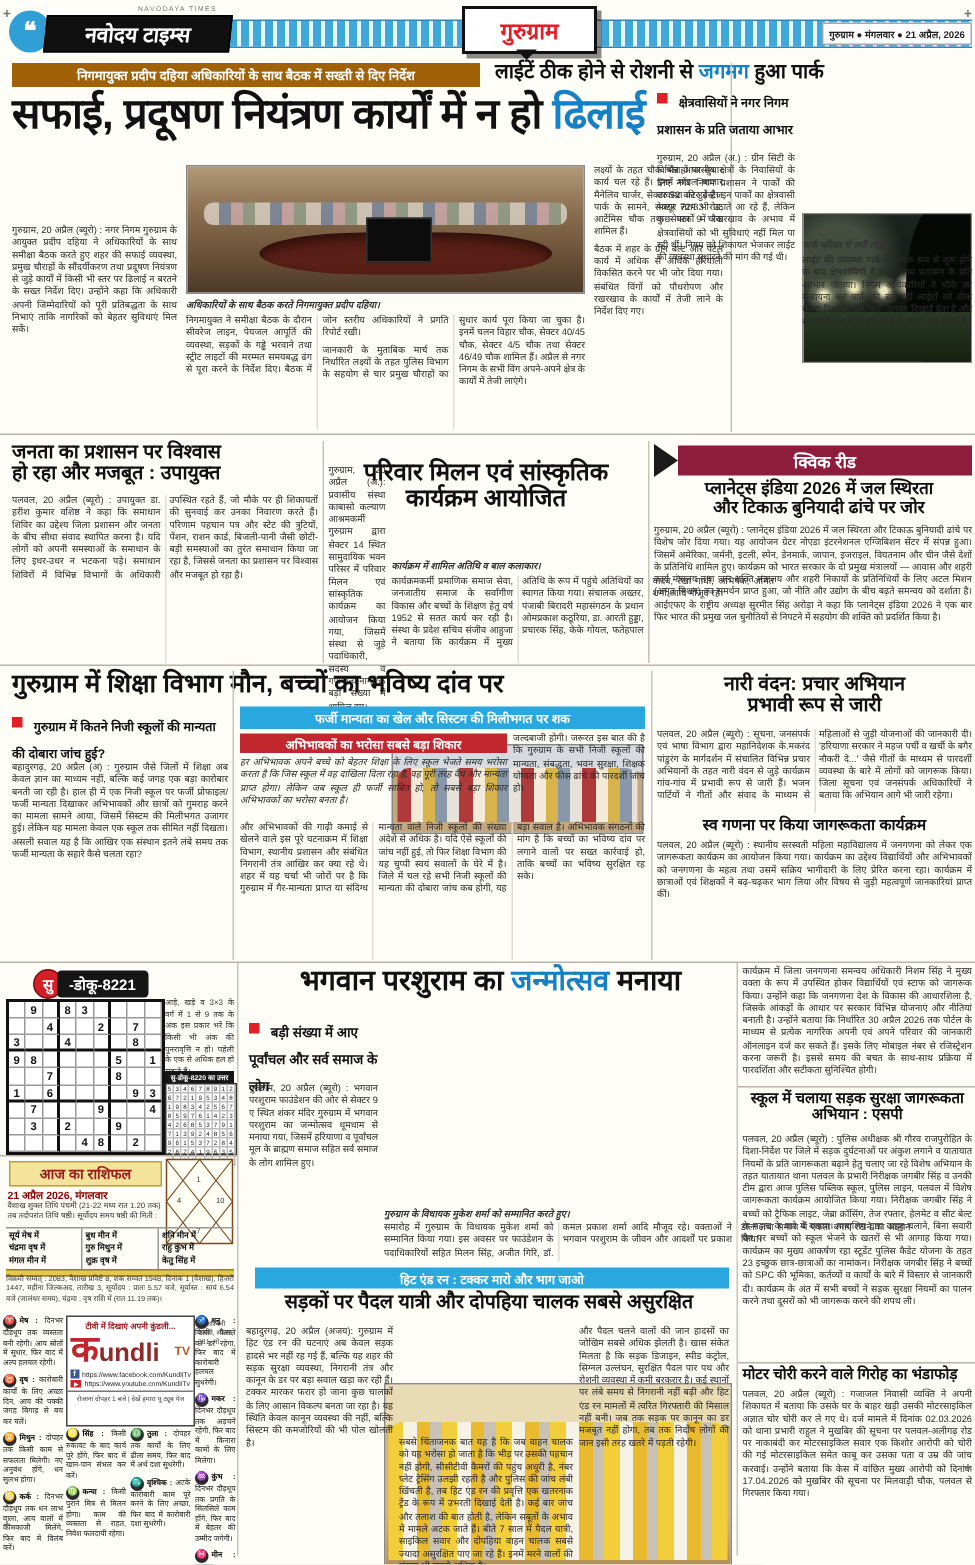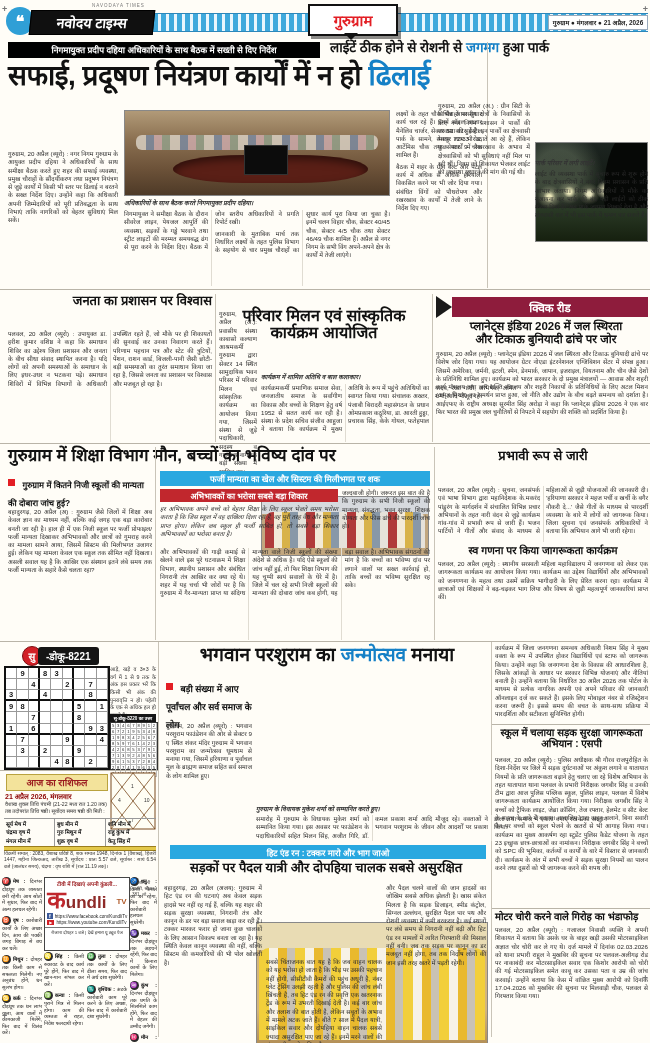--- a/index.html
+++ b/index.html
@@ -24,21 +24,21 @@
             display:flex;align-items:center;justify-content:center;transform:skewX(-6deg);
             border:1px solid #000;}
   .logo-circle{width:28px;height:28px;border-radius:50%;background:#2f9fd6;color:#fff;
                display:flex;align-items:center;justify-content:center;font-size:16px;font-weight:bold;}
   .citybox{background:#fff;border:2px solid #111;box-shadow:3px 3px 0 rgba(0,0,0,.45);
            color:#e31e24;font-weight:bold;font-size:15px;display:flex;align-items:center;justify-content:center;}
   .citynotch{width:0;height:0;border-left:7px solid transparent;border-right:7px solid transparent;
              border-top:7px solid #111;}
   .datebox{background:#fff;border:1px solid #9ab;display:flex;align-items:center;justify-content:center;
            font-size:6.4px;font-weight:bold;color:#222;}
-  .kicker{background:#000000;color:#fff;font-weight:bold;font-size:8.6px;
+  .kicker{background:#a16207;color:#fff;font-weight:bold;font-size:8.6px;
           display:flex;align-items:center;justify-content:center;}
   .bluestrip{background:#29a8e0;color:#fff;font-weight:bold;font-size:8.4px;
              display:flex;align-items:center;justify-content:center;}
   .redstrip{background:#c1272d;color:#fff;font-weight:bold;font-size:8px;
             display:flex;align-items:center;justify-content:center;}
   .qr-banner{background:#8e1c3c;color:#fff;font-weight:bold;font-size:11.5px;
              display:flex;align-items:center;justify-content:center;}
   .qr-arrow{width:0;height:0;border-top:11px solid transparent;border-bottom:11px solid transparent;
             border-left:16px solid #1a1a1a;}
   .cross{color:#777;font-size:9px;font-weight:bold;}
@@ -151,33 +151,38 @@
     <p>निगमायुक्त ने समीक्षा बैठक के दौरान सीवरेज लाइन, पेयजल आपूर्ति की व्यवस्था, सड़कों के गड्ढे भरवाने तथा स्ट्रीट लाइटों की मरम्मत समयबद्ध ढंग से पूरा करने के निर्देश दिए। बैठक में जोन स्तरीय अधिकारियों ने प्रगति रिपोर्ट रखी।</p>
     <p>जानकारी के मुताबिक मार्च तक निर्धारित लक्ष्यों के तहत पुलिस विभाग के सहयोग से चार प्रमुख चौराहों का सुधार कार्य पूरा किया जा चुका है। इनमें चलन विहार चौक, सेक्टर 40/45 चौक, सेक्टर 4/5 चौक तथा सेक्टर 46/49 चौक शामिल हैं। अप्रैल से नगर निगम के सभी विंग अपने-अपने क्षेत्र के कार्यों में तेजी लाएंगे।</p>
   </div>
   <div class="abs t" style="left:396px;top:110px;width:86px;height:176px;">
     <p>लक्ष्यों के तहत चौक चौराहों पर सुधार कार्य चल रहे हैं। इनमें मॉडल बाजार मैनेलिव चार्जर, सेक्टर 52 वाटर वेस्टेज पार्क के सामने, सेक्टर 72/33 रोड, आर्टेमिस चौक तथा सेक्टर 9 चौक शामिल हैं।</p>
     <p>बैठक में शहर के ग्रीन बेल्ट और पटेल कार्य में अधिक से अधिक हरियाली विकसित करने पर भी जोर दिया गया। संबंधित विंगों को पौधरोपण और रखरखाव के कार्यों में तेजी लाने के निर्देश दिए गए।</p>
   </div>
 
   <div class="abs vrule" style="left:487px;top:42px;height:246px;"></div>
 
+  <div class="abs" style="left:438px;top:58px;width:92px;">
+    <span class="redsq"></span>
+    <span class="subhead" style="font-size:8.4px;">क्षेत्रवासियों ने नगर निगम प्रशासन के प्रति जताया आभार</span>
+  </div>
   <div class="abs t" style="left:438px;top:102px;width:92px;height:184px;">गुरुग्राम, 20 अप्रैल (अ.) : ग्रीन सिटी के विभिन्न आवासीय क्षेत्रों के निवासियों के लिए नगर निगम प्रशासन ने पार्कों की व्यवस्था की हुई है। इन पार्कों का क्षेत्रवासी भरपूर लाभ भी उठाते आ रहे हैं, लेकिन कुछ पार्कों में रखरखाव के अभाव में क्षेत्रवासियों को भी सुविधाएं नहीं मिल पा रही थीं। निगम को शिकायत भेजकर लाईट की व्यवस्था सुधारने की मांग की गई थी।</div>
   <div class="abs photo ph-park" style="left:535px;top:56px;width:113px;height:100px;">
     <div class="glow"></div>
     <div class="tree"></div>
     <div class="lawn"></div>
   </div>
   <div class="abs caption" style="left:535px;top:158px;width:113px;">पार्क परिसर में लगी लाइटें।</div>
   <div class="abs t" style="left:535px;top:170px;width:113px;height:116px;">लाईट की व्यवस्था पार्क में सुचारु रूप से शुरू होने के बाद क्षेत्रवासियों ने नगर निगम प्रशासन के प्रति आभार जताया। निगम अधिकारियों ने मौके का मुआयना कर पार्क की बंद पड़ी लाईटों को ठीक करवा दिया है। अब पार्क जगमग दिखाई देता है और क्षेत्रवासी रात में भी इस पार्क में भ्रमण कर सकते हैं।</div>
 
   <div class="abs hrule" style="left:0;top:289px;width:650px;"></div>
 
-  <div class="abs hl" style="left:8px;top:294px;width:204px;font-size:13px;text-align:right;">
+  <div class="abs hl" style="left:8px;top:294px;width:204px;font-size:13px;text-align:left;">
     <div>जनता का प्रशासन पर विश्वास</div>
+    <div>हो रहा और मजबूत : उपायुक्त</div>
   </div>
   <div class="abs t cols2" style="left:8px;top:330px;width:204px;height:112px;">पलवल, 20 अप्रैल (ब्यूरो) : उपायुक्त डा. हरीश कुमार वशिष्ठ ने कहा कि समाधान शिविर का उद्देश्य जिला प्रशासन और जनता के बीच सीधा संवाद स्थापित करना है। यदि लोगों को अपनी समस्याओं के समाधान के लिए इधर-उधर न भटकना पड़े। समाधान शिविरों में विभिन्न विभागों के अधिकारी उपस्थित रहते हैं, जो मौके पर ही शिकायतों की सुनवाई कर उनका निवारण करते हैं। परिणाम पहचान पत्र और स्टेट की त्रुटियों, पेंशन, राशन कार्ड, बिजली-पानी जैसी छोटी-बड़ी समस्याओं का तुरंत समाधान किया जा रहा है, जिससे जनता का प्रशासन पर विश्वास और मजबूत हो रहा है।</div>
 
   <div class="abs vrule" style="left:215px;top:294px;height:148px;"></div>
 
   <div class="abs hl" style="left:219px;top:308px;width:210px;font-size:16px;text-align:center;">परिवार मिलन एवं सांस्कृतिक कार्यक्रम आयोजित</div>
   <div class="abs t" style="left:219px;top:310px;width:38px;height:132px;">गुरुग्राम, 20 अप्रैल (अ.): प्रवासीय संस्था काबासो कल्याण आश्रमकर्मी गुरुग्राम द्वारा सेक्टर 14 स्थित सामुदायिक भवन परिसर में परिवार मिलन एवं सांस्कृतिक कार्यक्रम का आयोजन किया गया, जिसमें संस्था से जुड़े पदाधिकारी, सदस्य व गणमान्य नागरिक बड़ी संख्या में शामिल हुए।</div>
   <div class="abs photo ph-group" style="left:261px;top:310px;width:168px;height:60px;">
     <div class="ppl"></div>
   </div>
@@ -210,20 +215,21 @@
 
   <div class="abs bluestrip" style="left:160px;top:471px;width:270px;height:15px;">फर्जी मान्यता का खेल और सिस्टम की मिलीभगत पर शक</div>
   <div class="abs redstrip" style="left:160px;top:489px;width:178px;height:13px;">अभिभावकों का भरोसा सबसे बड़ा शिकार</div>
   <div class="abs t" style="left:160px;top:505px;width:178px;height:40px;font-style:italic;">हर अभिभावक अपने बच्चे को बेहतर शिक्षा के लिए स्कूल भेजते समय भरोसा करता है कि जिस स्कूल में वह दाखिला दिला रहा है, वह पूरी तरह वैध और मान्यता प्राप्त होगा। लेकिन जब स्कूल ही फर्जी साबित हो, तो सबसे बड़ा शिकार अभिभावकों का भरोसा बनता है।</div>
   <div class="abs t" style="left:342px;top:489px;width:88px;height:56px;">जल्दबाजी होगी। जरूरत इस बात की है कि गुरुग्राम के सभी निजी स्कूलों की मान्यता, संबद्धता, भवन सुरक्षा, शिक्षक योग्यता और फीस ढांचे की पारदर्शी जांच हो।</div>
   <div class="abs t cols3" style="left:160px;top:548px;width:270px;height:92px;">और अभिभावकों की गाढ़ी कमाई से खेलने वाले इस पूरे घटनाक्रम में शिक्षा विभाग, स्थानीय प्रशासन और संबंधित निगरानी तंत्र आखिर कर क्या रहे थे। शहर में यह चर्चा भी जोरों पर है कि गुरुग्राम में गैर-मान्यता प्राप्त या संदिग्ध मान्यता वाले निजी स्कूलों की संख्या अंदेशे से अधिक है। यदि ऐसे स्कूलों की जांच नहीं हुई, तो फिर शिक्षा विभाग की यह चुप्पी स्वयं सवालों के घेरे में है। जिले में चल रहे सभी निजी स्कूलों की मान्यता की दोबारा जांच कब होगी, यह बड़ा सवाल है। अभिभावक संगठनों की मांग है कि बच्चों का भविष्य दांव पर लगाने वालों पर सख्त कार्रवाई हो, ताकि बच्चों का भविष्य सुरक्षित रह सके।</div>
 
   <div class="abs vrule" style="left:434px;top:447px;height:193px;"></div>
 
   <div class="abs hl" style="left:438px;top:449px;width:210px;font-size:13px;text-align:center;">
+    <div>नारी वंदन: प्रचार अभियान</div>
     <div>प्रभावी रूप से जारी</div>
   </div>
   <div class="abs t cols2" style="left:438px;top:486px;width:210px;height:56px;">पलवल, 20 अप्रैल (ब्यूरो) : सूचना, जनसंपर्क एवं भाषा विभाग द्वारा महानिदेशक के.मकरंद पांडुरंग के मार्गदर्शन में संचालित विभिन्न प्रचार अभियानों के तहत नारी वंदन से जुड़े कार्यक्रम गांव-गांव में प्रभावी रूप से जारी हैं। भजन पार्टियों ने गीतों और संवाद के माध्यम से महिलाओं से जुड़ी योजनाओं की जानकारी दी। 'हरियाणा सरकार ने महज पर्ची व खर्ची के बगैर नौकरी दे...' जैसे गीतों के माध्यम से पारदर्शी व्यवस्था के बारे में लोगों को जागरूक किया। जिला सूचना एवं जनसंपर्क अधिकारियों ने बताया कि अभियान आगे भी जारी रहेगा।</div>
   <div class="abs hl" style="left:438px;top:545px;width:210px;font-size:10.5px;text-align:center;">स्व गणना पर किया जागरूकता कार्यक्रम</div>
   <div class="abs t" style="left:438px;top:560px;width:210px;height:78px;">पलवल, 20 अप्रैल (ब्यूरो) : स्थानीय सरस्वती महिला महाविद्यालय में जनगणना को लेकर एक जागरूकता कार्यक्रम का आयोजन किया गया। कार्यक्रम का उद्देश्य विद्यार्थियों और अभिभावकों को जनगणना के महत्व तथा उसमें सक्रिय भागीदारी के लिए प्रेरित करना रहा। कार्यक्रम में छात्राओं एवं शिक्षकों ने बढ़-चढ़कर भाग लिया और विषय से जुड़ी महत्वपूर्ण जानकारियां प्राप्त कीं।</div>
 
   <div class="abs hrule" style="left:0;top:641px;width:650px;"></div>
 
   <div class="abs vrule" style="left:158px;top:642px;height:395px;"></div>
 

